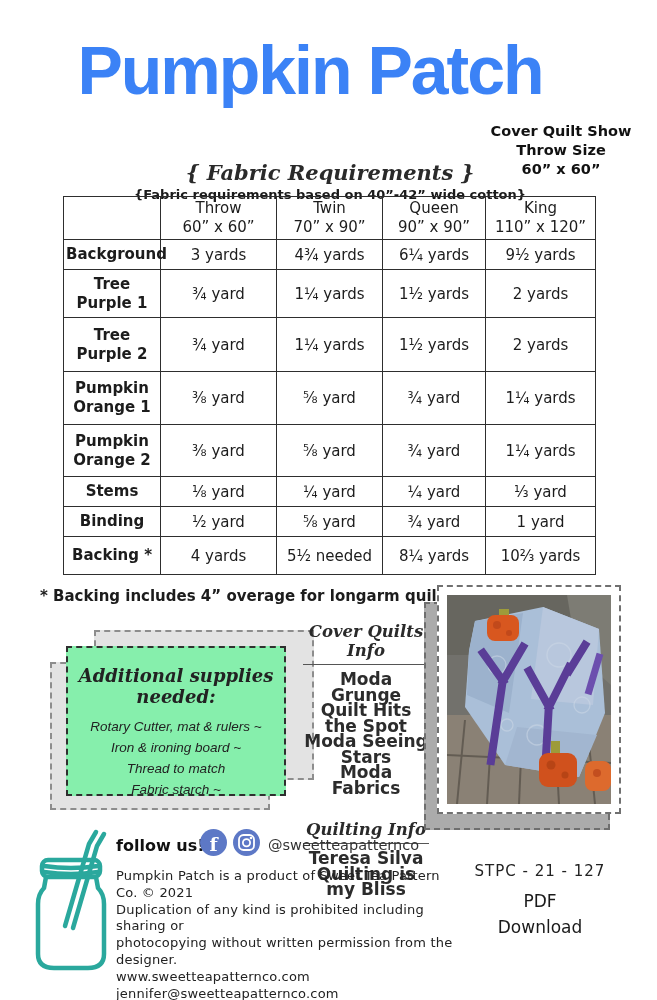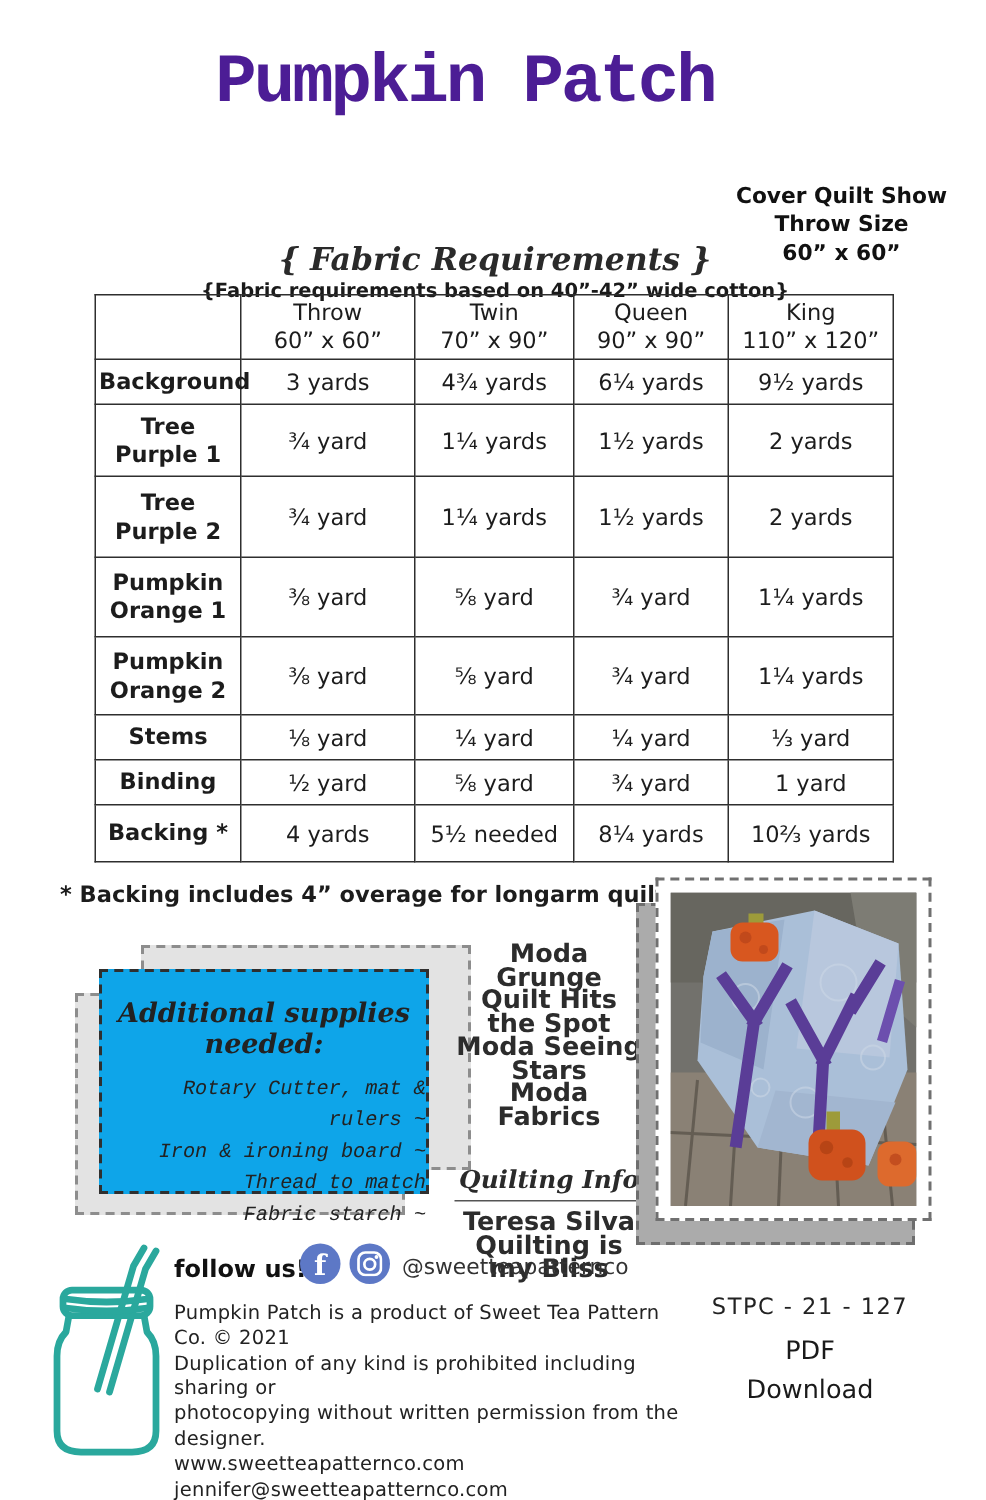--- a/index.html
+++ b/index.html
@@ -1,22 +1,22 @@
 <!DOCTYPE html>
 <html><head>
 <meta charset="utf-8">
 <style>
   * { margin:0; padding:0; box-sizing:border-box; }
   body { background:#fff; font-family:"DejaVu Sans", sans-serif; }
   .page { position:relative; width:657px; height:1000px; background:#fff; overflow:hidden; margin:0 auto; }
 
   
   .title { position:absolute; left:22px; top:26px; width:576px; text-align:center;
-           font-family:Liberation Mono, monospace; font-weight:700; font-size:46px;
-           letter-spacing:-2px; color:#4c1d95; line-height:1.3; }
+           font-family:Liberation Sans, sans-serif; font-weight:700; font-size:68px;
+           letter-spacing:-2px; color:#3b82f6; line-height:1.3; }
 
   .cover-note { position:absolute; left:486px; top:122px; width:150px; text-align:center;
                 font-size:14.5px; font-weight:700; color:#111; line-height:19px; }
 
   .fabric-head { position:absolute; left:115px; top:160px; width:430px; text-align:center; }
   .fabric-head .fr { font-family:"DejaVu Serif", serif; font-style:italic; font-weight:600;
                      font-size:21px; color:#2a2a2a; }
   .fabric-head .fr-sub { margin-top:2px; font-size:13px; font-weight:600; color:#1a1a1a; }
 
   
@@ -31,25 +31,25 @@
   tr.rh-3 { height:54px; } tr.rh-4 { height:53px; } tr.rh-5 { height:52px; }
   tr.rh-6 { height:30px; } tr.rh-7 { height:30px; } tr.rh-8 { height:38px; }
 
   .backing-note { position:absolute; left:40px; top:587px; font-size:15px; font-weight:600; color:#1c1c1c; }
 
   
   .sheet { position:absolute; border:2px dashed #8d8d8d; background:#e3e3e3; }
   .sheet-a { left:94px; top:630px; width:220px; height:150px; }
   .sheet-b { left:50px; top:662px; width:220px; height:148px; }
   .supplies-box { position:absolute; left:66px; top:646px; width:220px; height:150px;
-                  background:#0ea5e9; border:2px dashed #2f2f2f; text-align:center; }
+                  background:#86efac; border:2px dashed #2f2f2f; text-align:center; }
   .supplies-box .sup-title { margin-top:17px; font-family:"DejaVu Serif", serif; font-style:italic;
                              font-weight:700; font-size:18px; color:#222; }
-  .supplies-box .sup-items { margin-top:9px; font-family:Liberation Mono, monospace; font-style:italic;
-                             font-size:13.5px; color:#222; line-height:21px;text-align:right; }
+  .supplies-box .sup-items { margin-top:9px; font-family:Liberation Sans, sans-serif; font-style:italic;
+                             font-size:13.5px; color:#222; line-height:21px; }
 
   
   .info-col { position:absolute; left:303px; top:622px; width:126px; text-align:center; }
   .script-head { display:inline-block; font-family:"DejaVu Serif", serif; font-style:italic;
                  font-weight:700; font-size:16.5px; color:#2a2a2a;
                  border-bottom:1.5px solid #555; padding:0 3px 4px; }
   .info-list { margin-top:7px; font-size:17px; font-weight:600; color:#2c2c2c; line-height:15.5px; }
   .quilting-block { margin-top:24px; }
 
   
@@ -194,20 +194,21 @@
     <div class="sup-title">Additional supplies needed:</div>
     <div class="sup-items">
       <div>Rotary Cutter, mat &amp; rulers ~</div>
       <div>Iron &amp; ironing board ~</div>
       <div>Thread to match</div>
       <div>Fabric starch ~</div>
     </div>
   </div>
 
   <div class="info-col">
+    <div class="script-head">Cover Quilts Info</div>
     <div class="info-list">
       <div>Moda Grunge</div>
       <div>Quilt Hits the Spot</div>
       <div>Moda Seeing Stars</div>
       <div>Moda Fabrics</div>
     </div>
     <div class="quilting-block">
       <div class="script-head">Quilting Info</div>
       <div class="info-list">
         <div>Teresa Silva</div>

